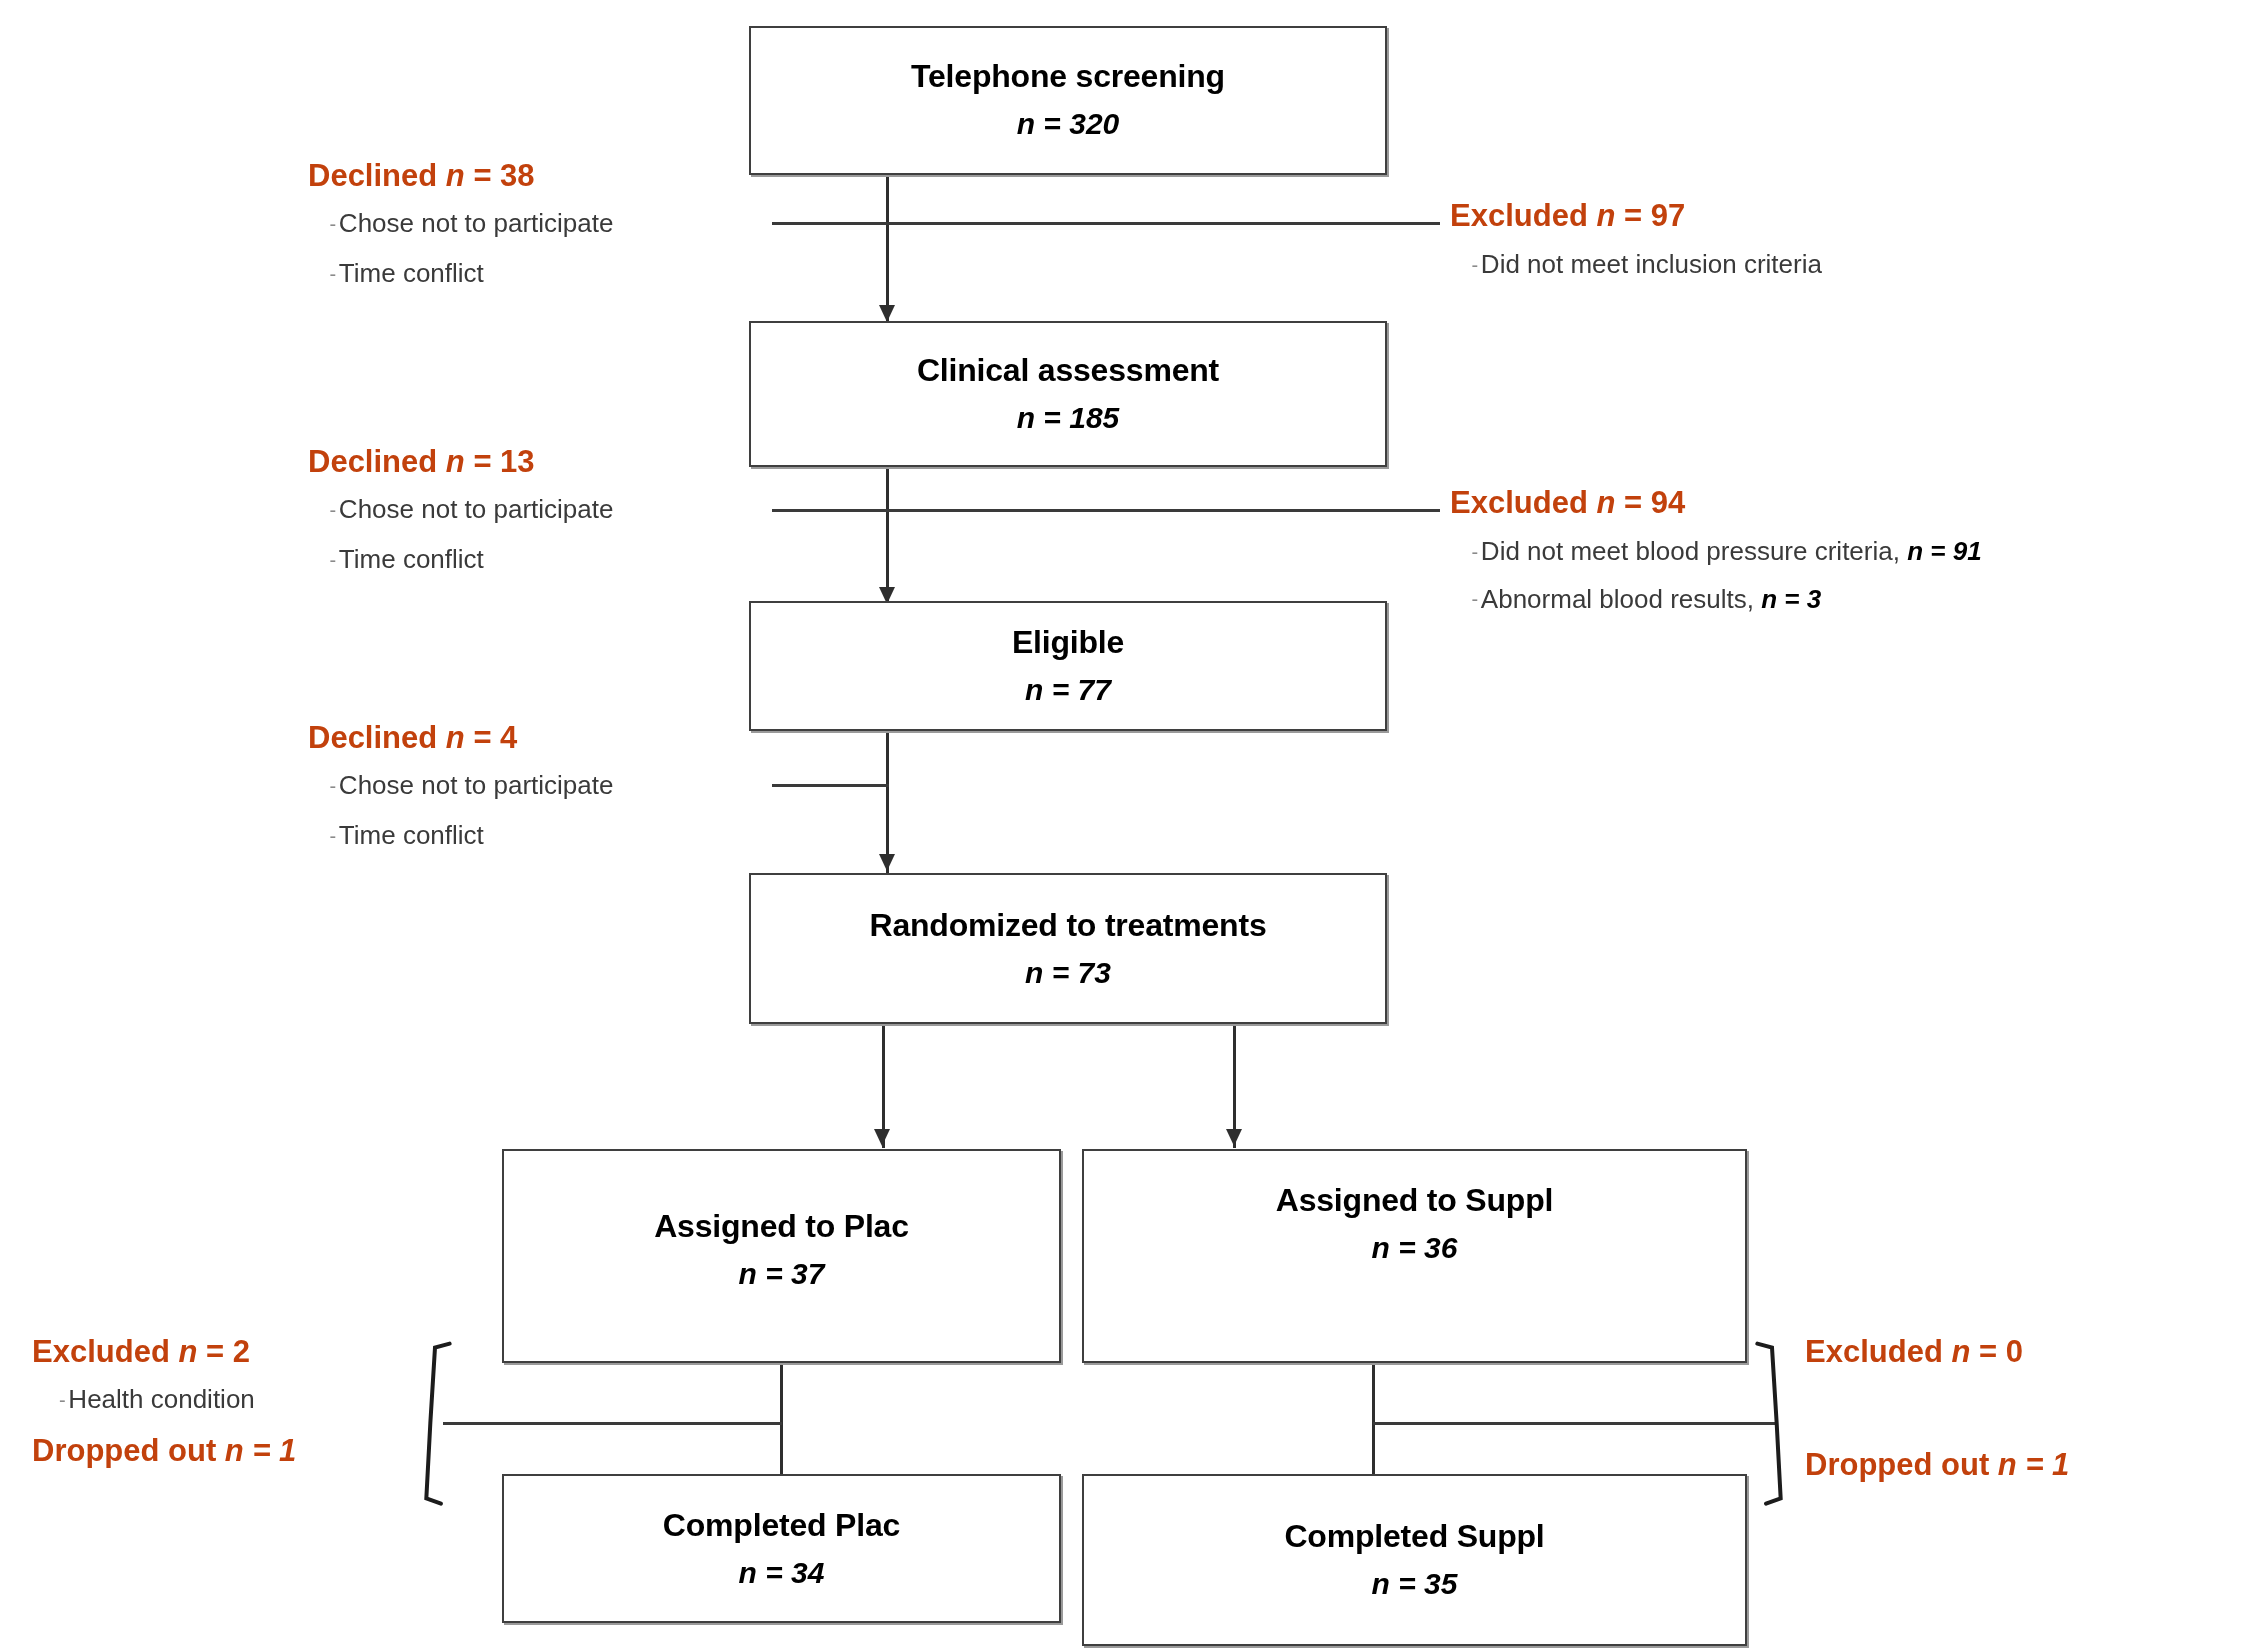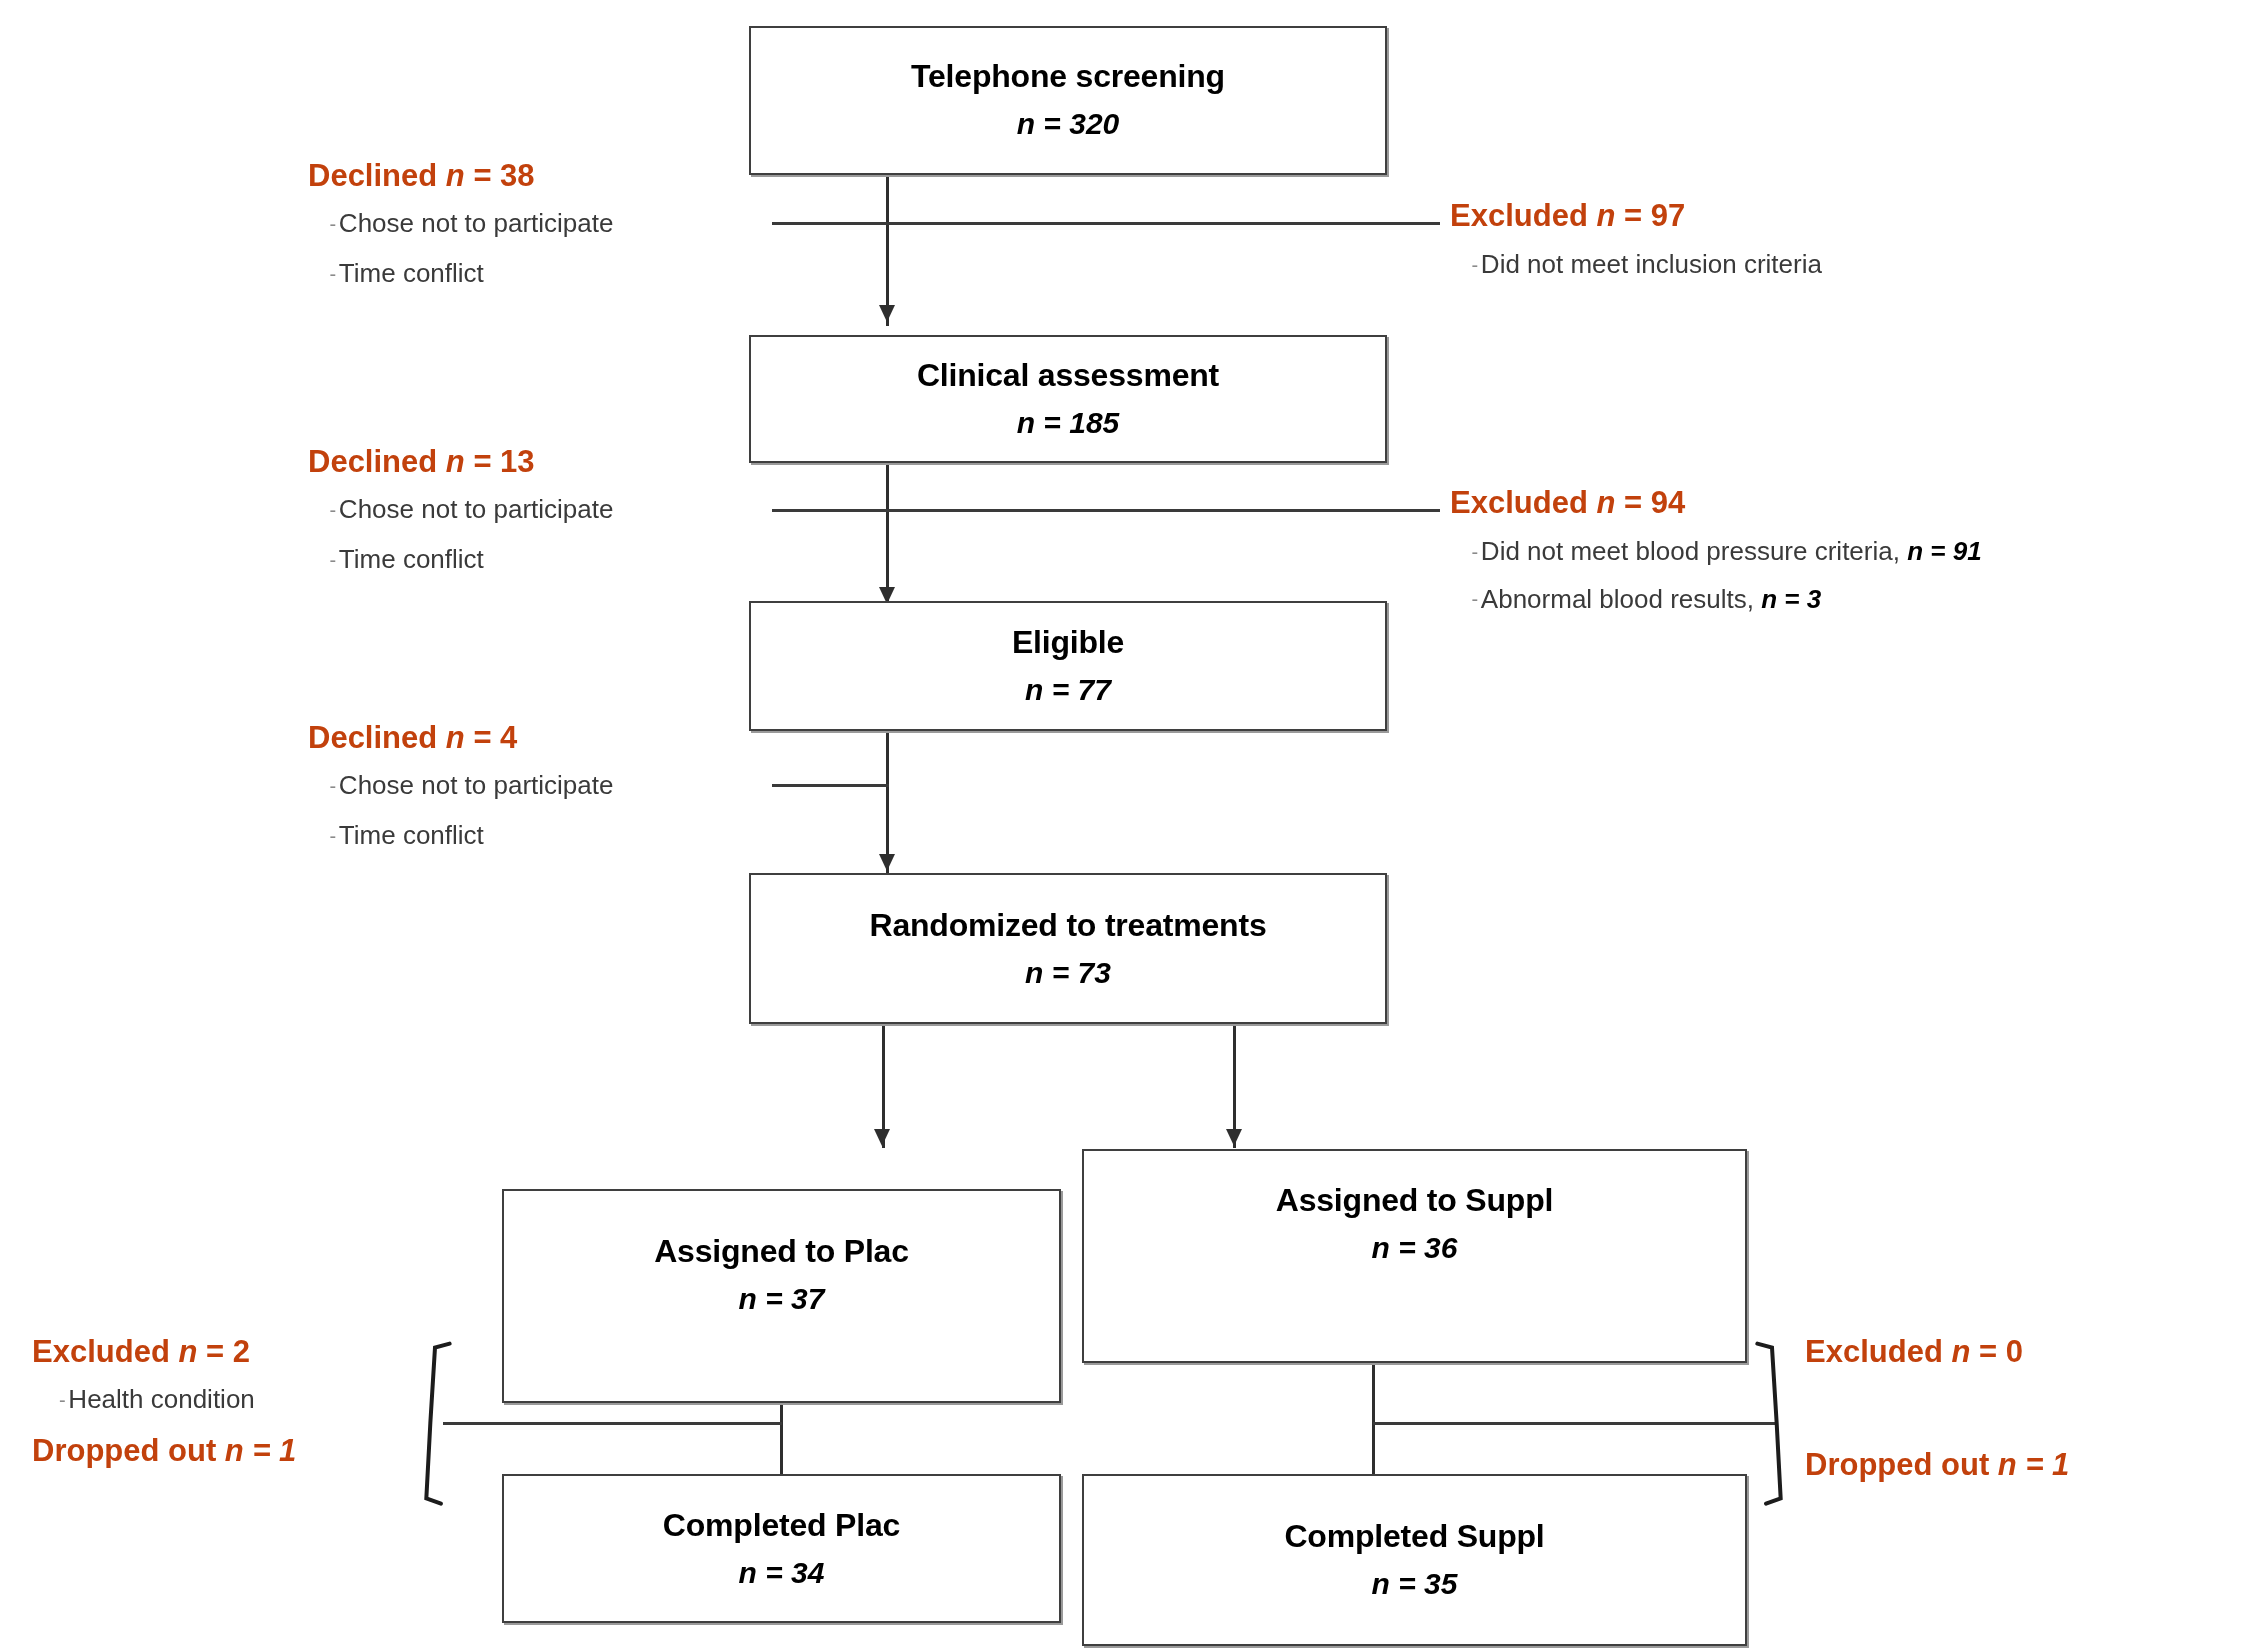--- a/index.html
+++ b/index.html
@@ -125,36 +125,36 @@
     <svg width="40" height="168" viewBox="0 0 60 250">
       <path d="M5 6 L27 12 L34 125 L40 238 L18 246" fill="none" stroke="#1c1c1c" stroke-width="6" stroke-linecap="round"></path>
     </svg>
   </div>
 
   <div class="fbox" style="left:749px; top:25.5px; width:638px; height:149px;">
     <div class="t1">Telephone screening</div>
     <div class="t2">n = 320</div>
   </div>
 
-  <div class="fbox" style="left:749px; top:335px; width:638px; height:128px;">
+  <div class="fbox" style="left:749px; top:321px; width:638px; height:146px;">
     <div class="t1">Clinical assessment</div>
     <div class="t2">n = 185</div>
   </div>
 
   <div class="fbox" style="left:749px; top:601px; width:638px; height:130px;">
     <div class="t1">Eligible</div>
     <div class="t2">n = 77</div>
   </div>
 
   <div class="fbox" style="left:749px; top:873px; width:638px; height:151px;">
     <div class="t1">Randomized to treatments</div>
     <div class="t2">n = 73</div>
   </div>
 
-  <div class="fbox" style="left:502px; top:1149px; width:559px; height:214px; justify-content:flex-start; padding-top:44px;margin-top:40px;">
+  <div class="fbox" style="left:502px; top:1149px; width:559px; height:214px; justify-content:flex-start; padding-top:59px;">
     <div class="t1">Assigned to Plac</div>
     <div class="t2">n = 37</div>
   </div>
 
   <div class="fbox" style="left:1082px; top:1149px; width:665px; height:214px; justify-content:flex-start; padding-top:33px;">
     <div class="t1">Assigned to Suppl</div>
     <div class="t2">n = 36</div>
   </div>
 
   <div class="fbox" style="left:502px; top:1474px; width:559px; height:149px;">

